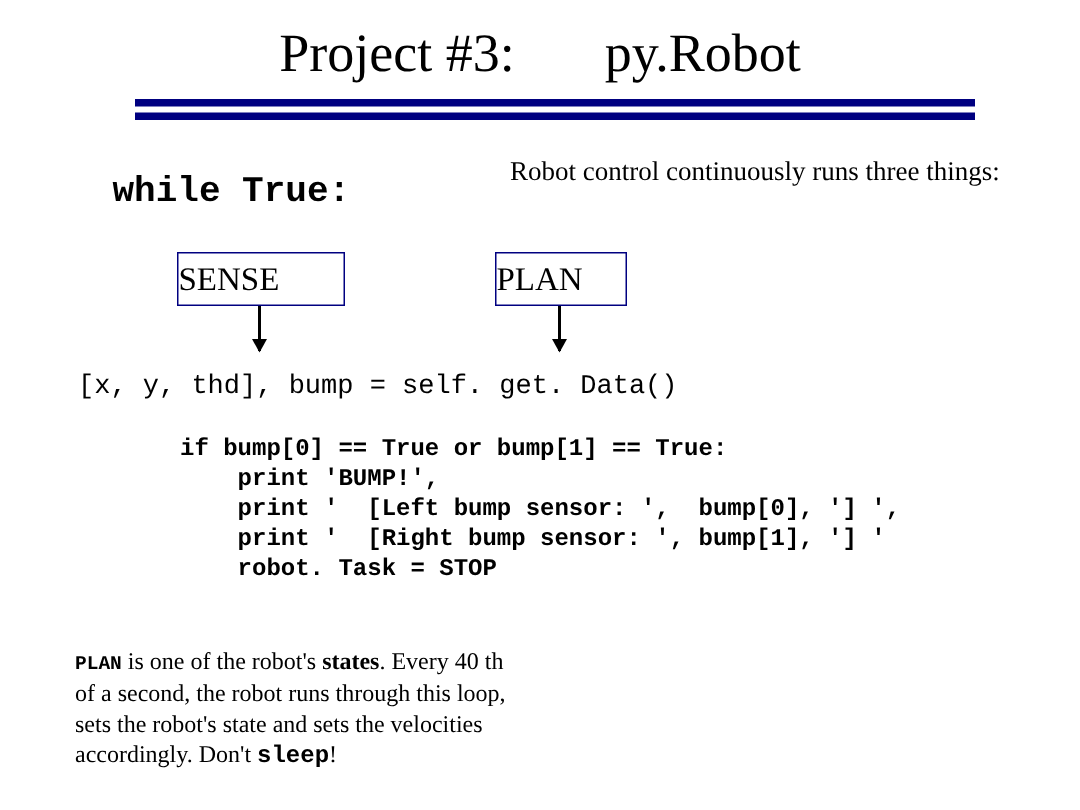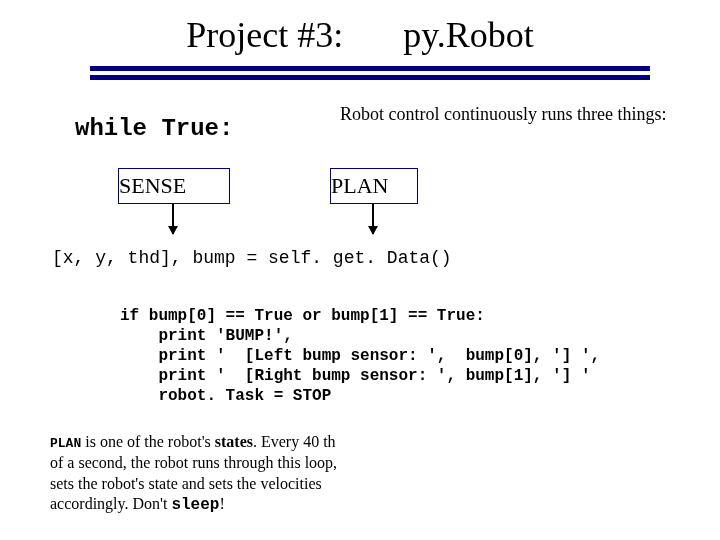--- a/index.html
+++ b/index.html
@@ -77,21 +77,21 @@
     left: 52px;
     top: 248px;
     font-family: "Courier New", Courier, monospace;
     font-weight: normal;
     font-size: 18px;
     white-space: pre;
   }
   .codeblock {
     position: absolute;
     left: 120px;
-    top: 306px;
+    top: 289px;
     font-family: "Courier New", Courier, monospace;
     font-weight: bold;
     font-size: 16px;
     white-space: pre;
     line-height: 1.25;
   }
   .footnote {
     position: absolute;
     left: 50px;
     top: 432px;

